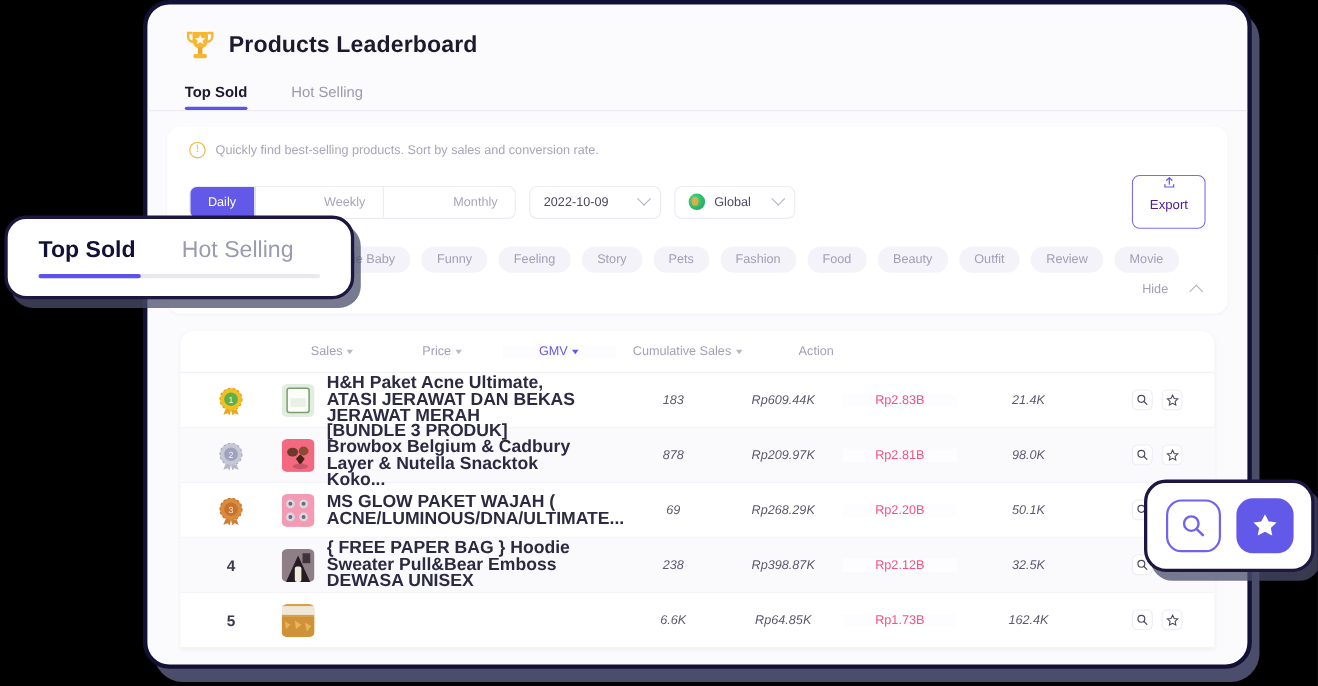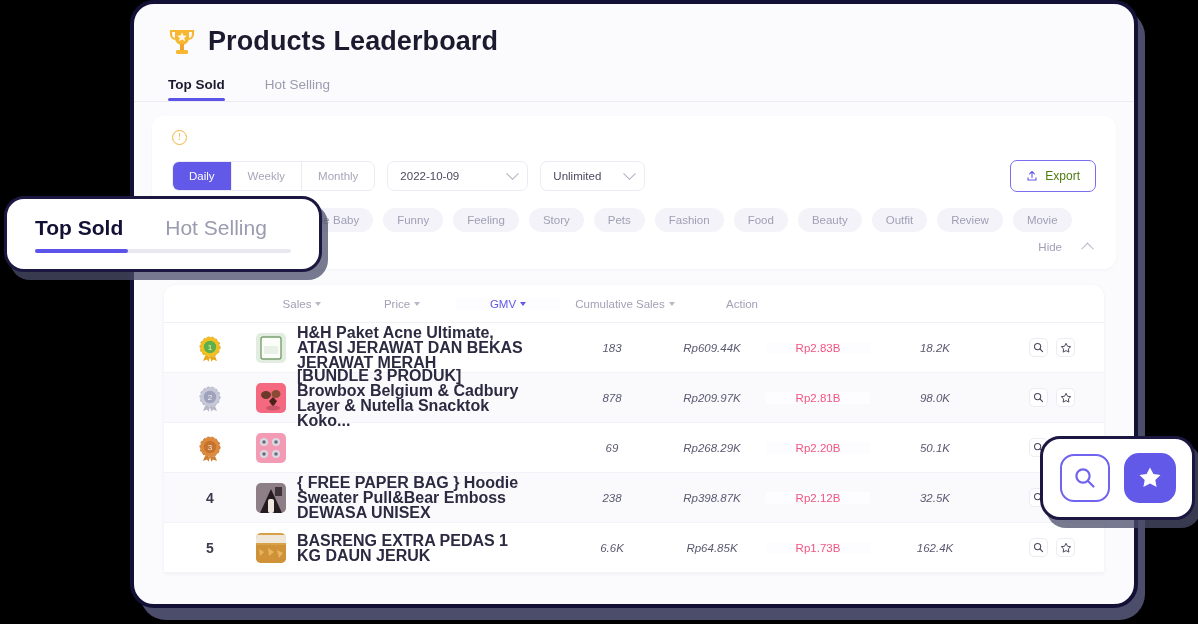--- a/index.html
+++ b/index.html
@@ -24,21 +24,21 @@
     border: 4px solid #131036;
     border-radius: 24px;
     overflow: hidden;
   }
 
   
   .app-header { padding: 22px 34px 0 34px; }
   .title-row { display: flex; align-items: center; gap: 12px; }
   .trophy { width: 28px; height: 30px; flex: 0 0 auto; }
   .page-title {
-    font-size: 27px; font-weight: bold; color: #1c1a2e; letter-spacing: .1px;
+    font-size: 21px; font-weight: bold; color: #1c1a2e; letter-spacing: .1px;
   }
 
   .tabs { display: flex; gap: 40px; margin-top: 20px; }
   .tab {
     font-size: 13.5px; color: #9b9bb0; padding-bottom: 9px;
     position: relative; cursor: pointer;
   }
   .tab.active { color: #1c1a2e; font-weight: bold; }
   .tab.active::after {
     content: ""; position: absolute; left: 0; right: 0; bottom: 0;
@@ -61,36 +61,36 @@
     width: 15px; height: 15px; border-radius: 50%;
     border: 1.3px solid #f0b33f; color: #f0b33f;
     font-size: 10px; line-height: 12.5px; text-align: center;
     font-family: "Liberation Serif", serif; flex: 0 0 auto;
   }
   .hint-text { font-size: 11.5px; color: #a7a6ba; }
 
   .controls { display: flex; align-items: center; gap: 12px; margin-top: 15px; }
   .seg {
     display: flex; border: 1px solid #eceaf3; border-radius: 7px; overflow: hidden;
-    height: 30px; background: #fff;
+    height: 30px; background: #fff; gap: 47px;
   }
   .seg-item {
     padding: 0 16px; font-size: 11.5px; color: #a7a6ba;
     display: flex; align-items: center; cursor: pointer;
     border-right: 1px solid #eceaf3;
   }
   .seg-item:last-child { border-right: none; }
   .seg-item.active { background: #6259e8; color: #fff; }
 
   .dd {
     display: flex; align-items: center; justify-content: space-between;
     height: 30px; border: 1px solid #eceaf3; border-radius: 7px;
     background: #fff; padding: 0 10px 0 12px; cursor: pointer;
   }
-  .dd-date { width: 141px; align-items: center; }
+  .dd-date { width: 120px; align-items: center; }
   .dd-region { width: 110px; }
   .dd-limit { width: 105px; }
   .dd-label { font-size: 11.5px; color: #4b495e; display: flex; align-items: center; gap: 8px; }
   .globe {
     width: 15px; height: 15px; border-radius: 50%;
     background: radial-gradient(circle at 35% 35%, #4fd88a 0%, #2fb86b 55%, #1e9c58 100%);
     position: relative; flex: 0 0 auto; overflow: hidden;
   }
   .globe::after {
     content: ""; position: absolute; left: 3px; top: 3px;
@@ -100,23 +100,23 @@
   .chev {
     width: 9px; height: 9px; border-right: 1.4px solid #b3b2c4;
     border-bottom: 1.4px solid #b3b2c4; transform: rotate(45deg) translate(-2px,-2px);
     flex: 0 0 auto;
   }
   .chev.up { transform: rotate(225deg) translate(-1px,-1px); }
 
   .spacer { flex: 1; }
   .export-btn {
     display: flex; align-items: center; gap: 7px;
-    height: 32px; padding: 0 15px;
+    height: 49px; padding: 0 15px;
     border: 1px solid #7a6df0; border-radius: 7px;
-    color: #4d7c0f; font-size: 12px; background: #fff; cursor: pointer;
+    color: #4c1d95; font-size: 12px; background: #fff; cursor: pointer; flex-direction: column;
   }
 
   
   .chips { display: flex; flex-wrap: wrap; gap: 9px 10px; margin-top: 16px; align-items: center; }
   .chip {
     height: 24px; padding: 0 14px; border-radius: 12px;
     background: #f4f3f9; color: #a09fb5; font-size: 11.5px;
     display: flex; align-items: center; cursor: pointer; white-space: nowrap;
   }
   .chip.active { background: #6259e8; color: #fff; }
@@ -234,39 +234,43 @@
       <div class="tabs">
         <div class="tab active">Top Sold</div>
         <div class="tab">Hot Selling</div>
       </div>
     </div>
     <div class="header-rule"></div>
 
     <div class="filter-card">
       <div class="hint-row">
         <span class="hint-icon">!</span>
+        <span class="hint-text">Quickly find best-selling products. Sort by sales and conversion rate.</span>
       </div>
 
       <div class="controls">
         <div class="seg">
           <div class="seg-item active">Daily</div>
           <div class="seg-item">Weekly</div>
           <div class="seg-item">Monthly</div>
         </div>
 
         <div class="dd dd-date">
           <span class="dd-label">2022-10-09</span>
           <span class="chev"></span>
         </div>
 
-
-        <div class="dd dd-limit">
-          <span class="dd-label">Unlimited</span>
+        <div class="dd dd-region">
+          <span class="dd-label">
+            <span class="globe"></span>
+            <span>Global</span>
+          </span>
           <span class="chev"></span>
         </div>
+
 
         <div class="spacer"></div>
 
         <div class="export-btn">
           <svg width="12" height="12" viewBox="0 0 12 12">
             <path d="M6 1.5v6M3.6 3.9L6 1.5l2.4 2.4" fill="none" stroke="#6259e8" stroke-width="1.1" stroke-linecap="round" stroke-linejoin="round"></path>
             <path d="M2 7.8v2.2h8V7.8" fill="none" stroke="#6259e8" stroke-width="1.1" stroke-linecap="round"></path>
           </svg>
           <span>Export</span>
         </div>
@@ -342,21 +346,21 @@
               <rect width="30" height="30" fill="#e3ece0"></rect>
               <rect x="5" y="4" width="20" height="22" rx="2" fill="#fafdf8" stroke="#7aa06f" stroke-width="1.4"></rect>
               <rect x="8" y="13" width="14" height="8" fill="#e9f0e6"></rect>
             </svg>
           </span>
           <span class="pname">H&amp;H Paket Acne Ultimate, ATASI JERAWAT DAN BEKAS JERAWAT MERAH</span>
         </div>
         <div class="td c-sales val">183</div>
         <div class="td c-price val">Rp609.44K</div>
         <div class="td c-gmv gmv gmv-col-bg">Rp2.83B</div>
-        <div class="td c-cum val">18.2K</div>
+        <div class="td c-cum val">21.4K</div>
         <div class="td c-act">
           <span class="act-btn">
             <svg width="11" height="11" viewBox="0 0 11 11">
                 <circle cx="4.6" cy="4.6" r="3.1" fill="none" stroke="#4c4b60" stroke-width="1.1"></circle>
                 <path d="M7 7l2.6 2.6" stroke="#4c4b60" stroke-width="1.1" stroke-linecap="round"></path>
               </svg>
           </span>
           <span class="act-btn">
             <svg width="12" height="12" viewBox="0 0 12 12">
                 <path d="M6 1.3l1.5 3 3.2.4-2.4 2.2.6 3.2L6 8.6 3.1 10.1l.6-3.2L1.3 4.7l3.2-.4z" fill="none" stroke="#4c4b60" stroke-width="1"></path>
@@ -425,20 +429,21 @@
               <circle cx="8" cy="9" r="4" fill="#d9d9e2"></circle>
                 <circle cx="8" cy="9" r="1.8" fill="#6b6b7a"></circle>
               <circle cx="20" cy="9" r="4" fill="#d9d9e2"></circle>
                 <circle cx="20" cy="9" r="1.8" fill="#6b6b7a"></circle>
               <circle cx="8" cy="21" r="4" fill="#d9d9e2"></circle>
                 <circle cx="8" cy="21" r="1.8" fill="#6b6b7a"></circle>
               <circle cx="20" cy="21" r="4" fill="#d9d9e2"></circle>
                 <circle cx="20" cy="21" r="1.8" fill="#6b6b7a"></circle>
             </svg>
           </span>
+          <span class="pname">MS GLOW PAKET WAJAH ( ACNE/LUMINOUS/DNA/ULTIMATE...</span>
         </div>
         <div class="td c-sales val">69</div>
         <div class="td c-price val">Rp268.29K</div>
         <div class="td c-gmv gmv gmv-col-bg">Rp2.20B</div>
         <div class="td c-cum val">50.1K</div>
         <div class="td c-act">
           <span class="act-btn">
             <svg width="11" height="11" viewBox="0 0 11 11">
                 <circle cx="4.6" cy="4.6" r="3.1" fill="none" stroke="#4c4b60" stroke-width="1.1"></circle>
                 <path d="M7 7l2.6 2.6" stroke="#4c4b60" stroke-width="1.1" stroke-linecap="round"></path>
@@ -488,21 +493,20 @@
         <div class="td c-rank rank-num">5</div>
         <div class="td c-prod">
           <span class="thumb">
             <svg viewBox="0 0 30 30" width="30" height="30">
               <rect width="30" height="30" fill="#d9a04a"></rect>
               <rect y="2" width="30" height="8" fill="#efe7d9"></rect>
               <path d="M0 12h30v18H0z" fill="#cf9238"></path>
               <path d="M3 16l5 3-4 4zM12 15l6 4-5 4zM21 17l6 3-4 5z" fill="#e8b45f"></path>
             </svg>
           </span>
-          <span class="pname">BASRENG EXTRA PEDAS 1 KG DAUN JERUK</span>
         </div>
         <div class="td c-sales val">6.6K</div>
         <div class="td c-price val">Rp64.85K</div>
         <div class="td c-gmv gmv gmv-col-bg">Rp1.73B</div>
         <div class="td c-cum val">162.4K</div>
         <div class="td c-act">
           <span class="act-btn">
             <svg width="11" height="11" viewBox="0 0 11 11">
                 <circle cx="4.6" cy="4.6" r="3.1" fill="none" stroke="#4c4b60" stroke-width="1.1"></circle>
                 <path d="M7 7l2.6 2.6" stroke="#4c4b60" stroke-width="1.1" stroke-linecap="round"></path>

